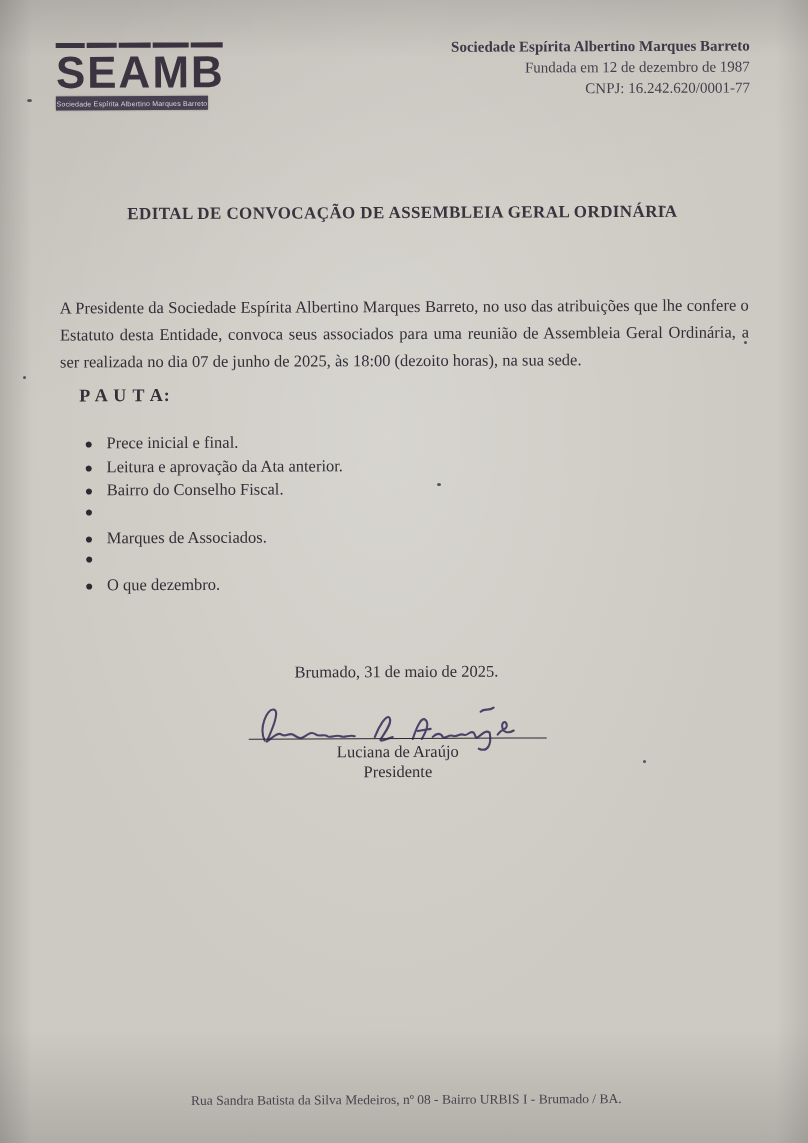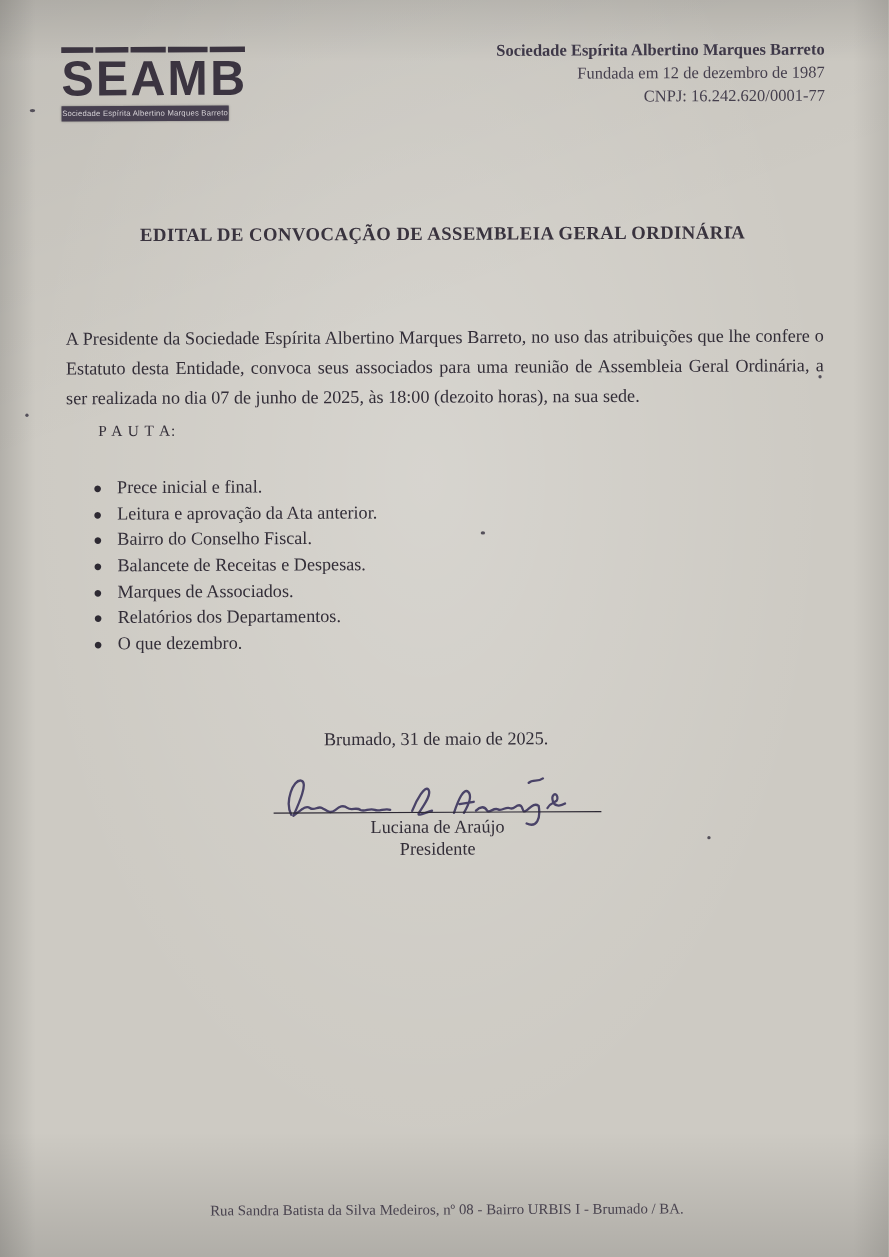--- a/index.html
+++ b/index.html
@@ -49,22 +49,22 @@
     position:absolute;left:0;right:0;top:203px;text-align:center;
     font-weight:bold;font-size:17px;letter-spacing:0.4px;color:#39333e;
   }
   
   .para{
     position:absolute;left:61px;right:58px;top:293px;
     font-size:16.5px;line-height:27px;text-align:justify;color:#332e38;
   }
   
   .pauta{
-    position:absolute;left:90px;top:384px;
-    font-size:14px;color:#332e38;letter-spacing:1px;
+    position:absolute;left:80px;top:384px;
+    font-size:18px;color:#332e38;letter-spacing:1px;font-weight:bold;
   }
   
   .agenda{position:absolute;left:85px;top:432px;}
   .agenda-item{display:flex;align-items:baseline;height:23.7px;font-size:16.5px;color:#332e38;}
   .bullet{width:22px;font-size:14px;color:#2e2a33;}
   
   .dateline{
     position:absolute;left:0;right:16px;top:662px;text-align:center;
     font-size:16.5px;color:#332e38;
   }
@@ -127,29 +127,27 @@
       <div class="agenda-item">
         <span class="bullet">●</span>
         <span>Leitura e aprovação da Ata anterior.</span>
       </div>
       <div class="agenda-item">
         <span class="bullet">●</span>
         <span>Bairro do Conselho Fiscal.</span>
       </div>
       <div class="agenda-item">
         <span class="bullet">●</span>
-        <span>Balancete de Receitas e Despesas.</span>
       </div>
       <div class="agenda-item">
         <span class="bullet">●</span>
         <span>Marques de Associados.</span>
       </div>
       <div class="agenda-item">
         <span class="bullet">●</span>
-        <span>Relatórios dos Departamentos.</span>
       </div>
       <div class="agenda-item">
         <span class="bullet">●</span>
         <span>O que dezembro.</span>
       </div>
     </div>
 
     <div class="dateline">Brumado, 31 de maio de 2025.</div>
 
     <div class="sig-wrap">

